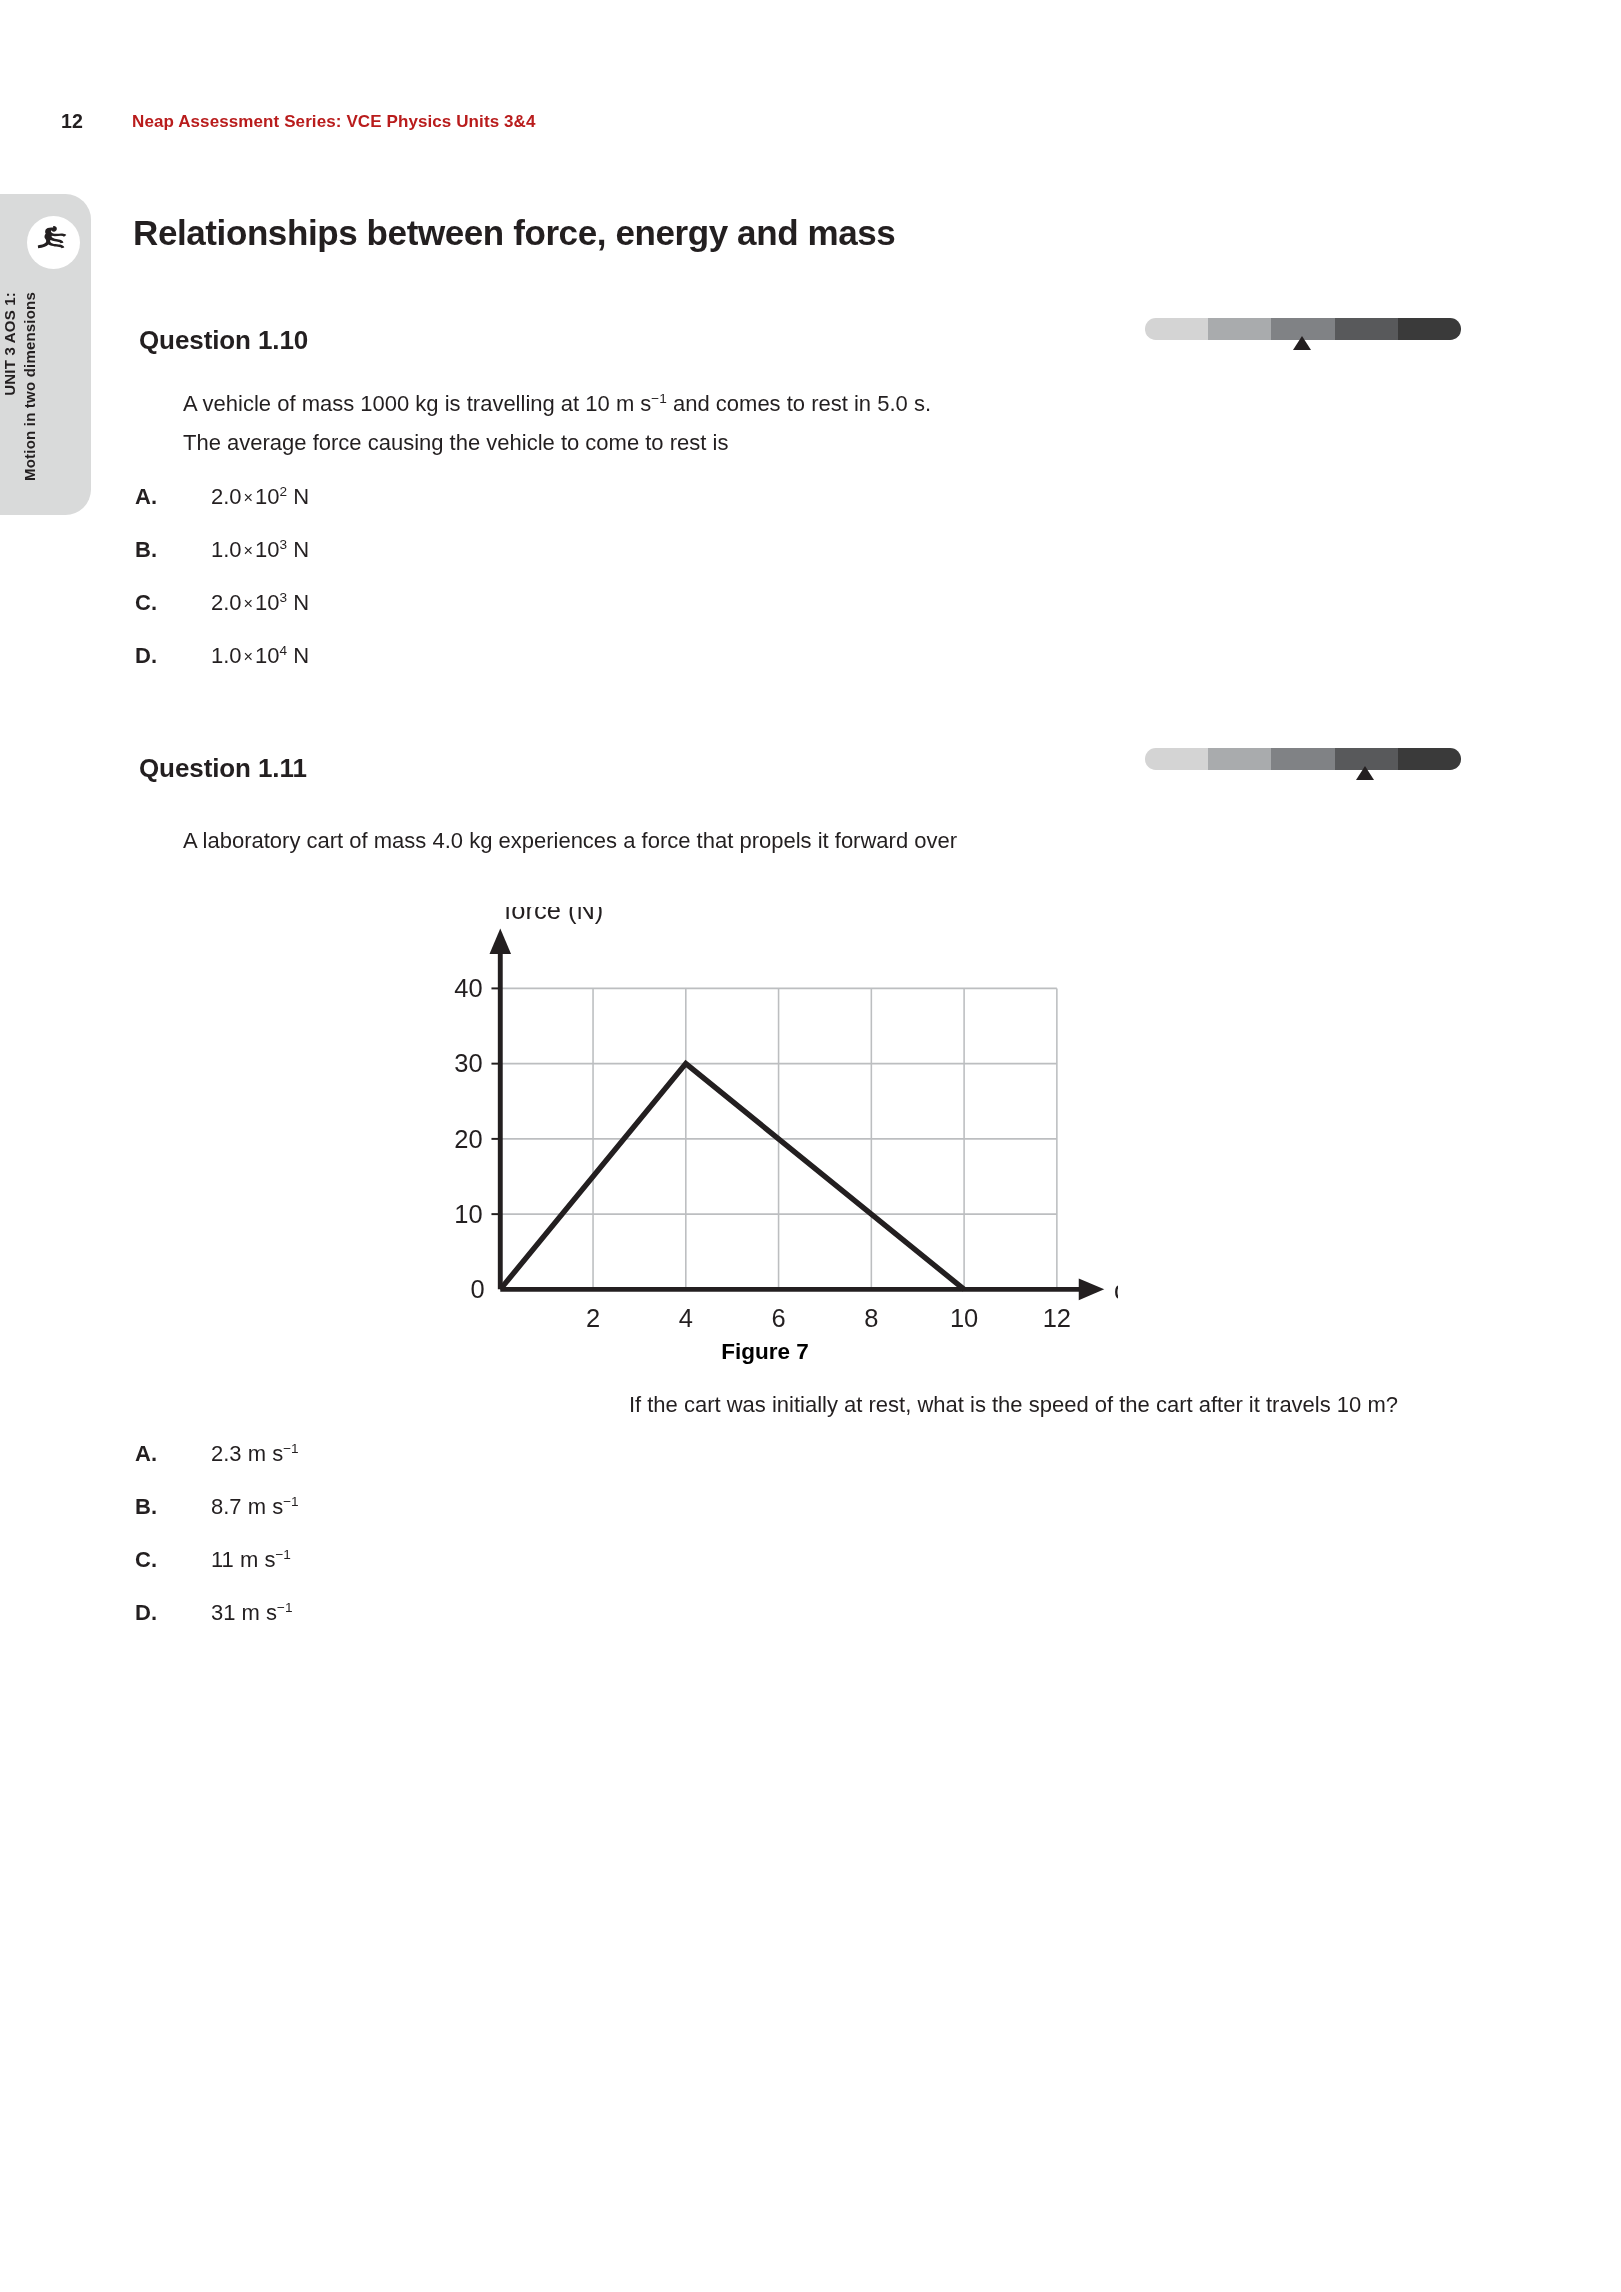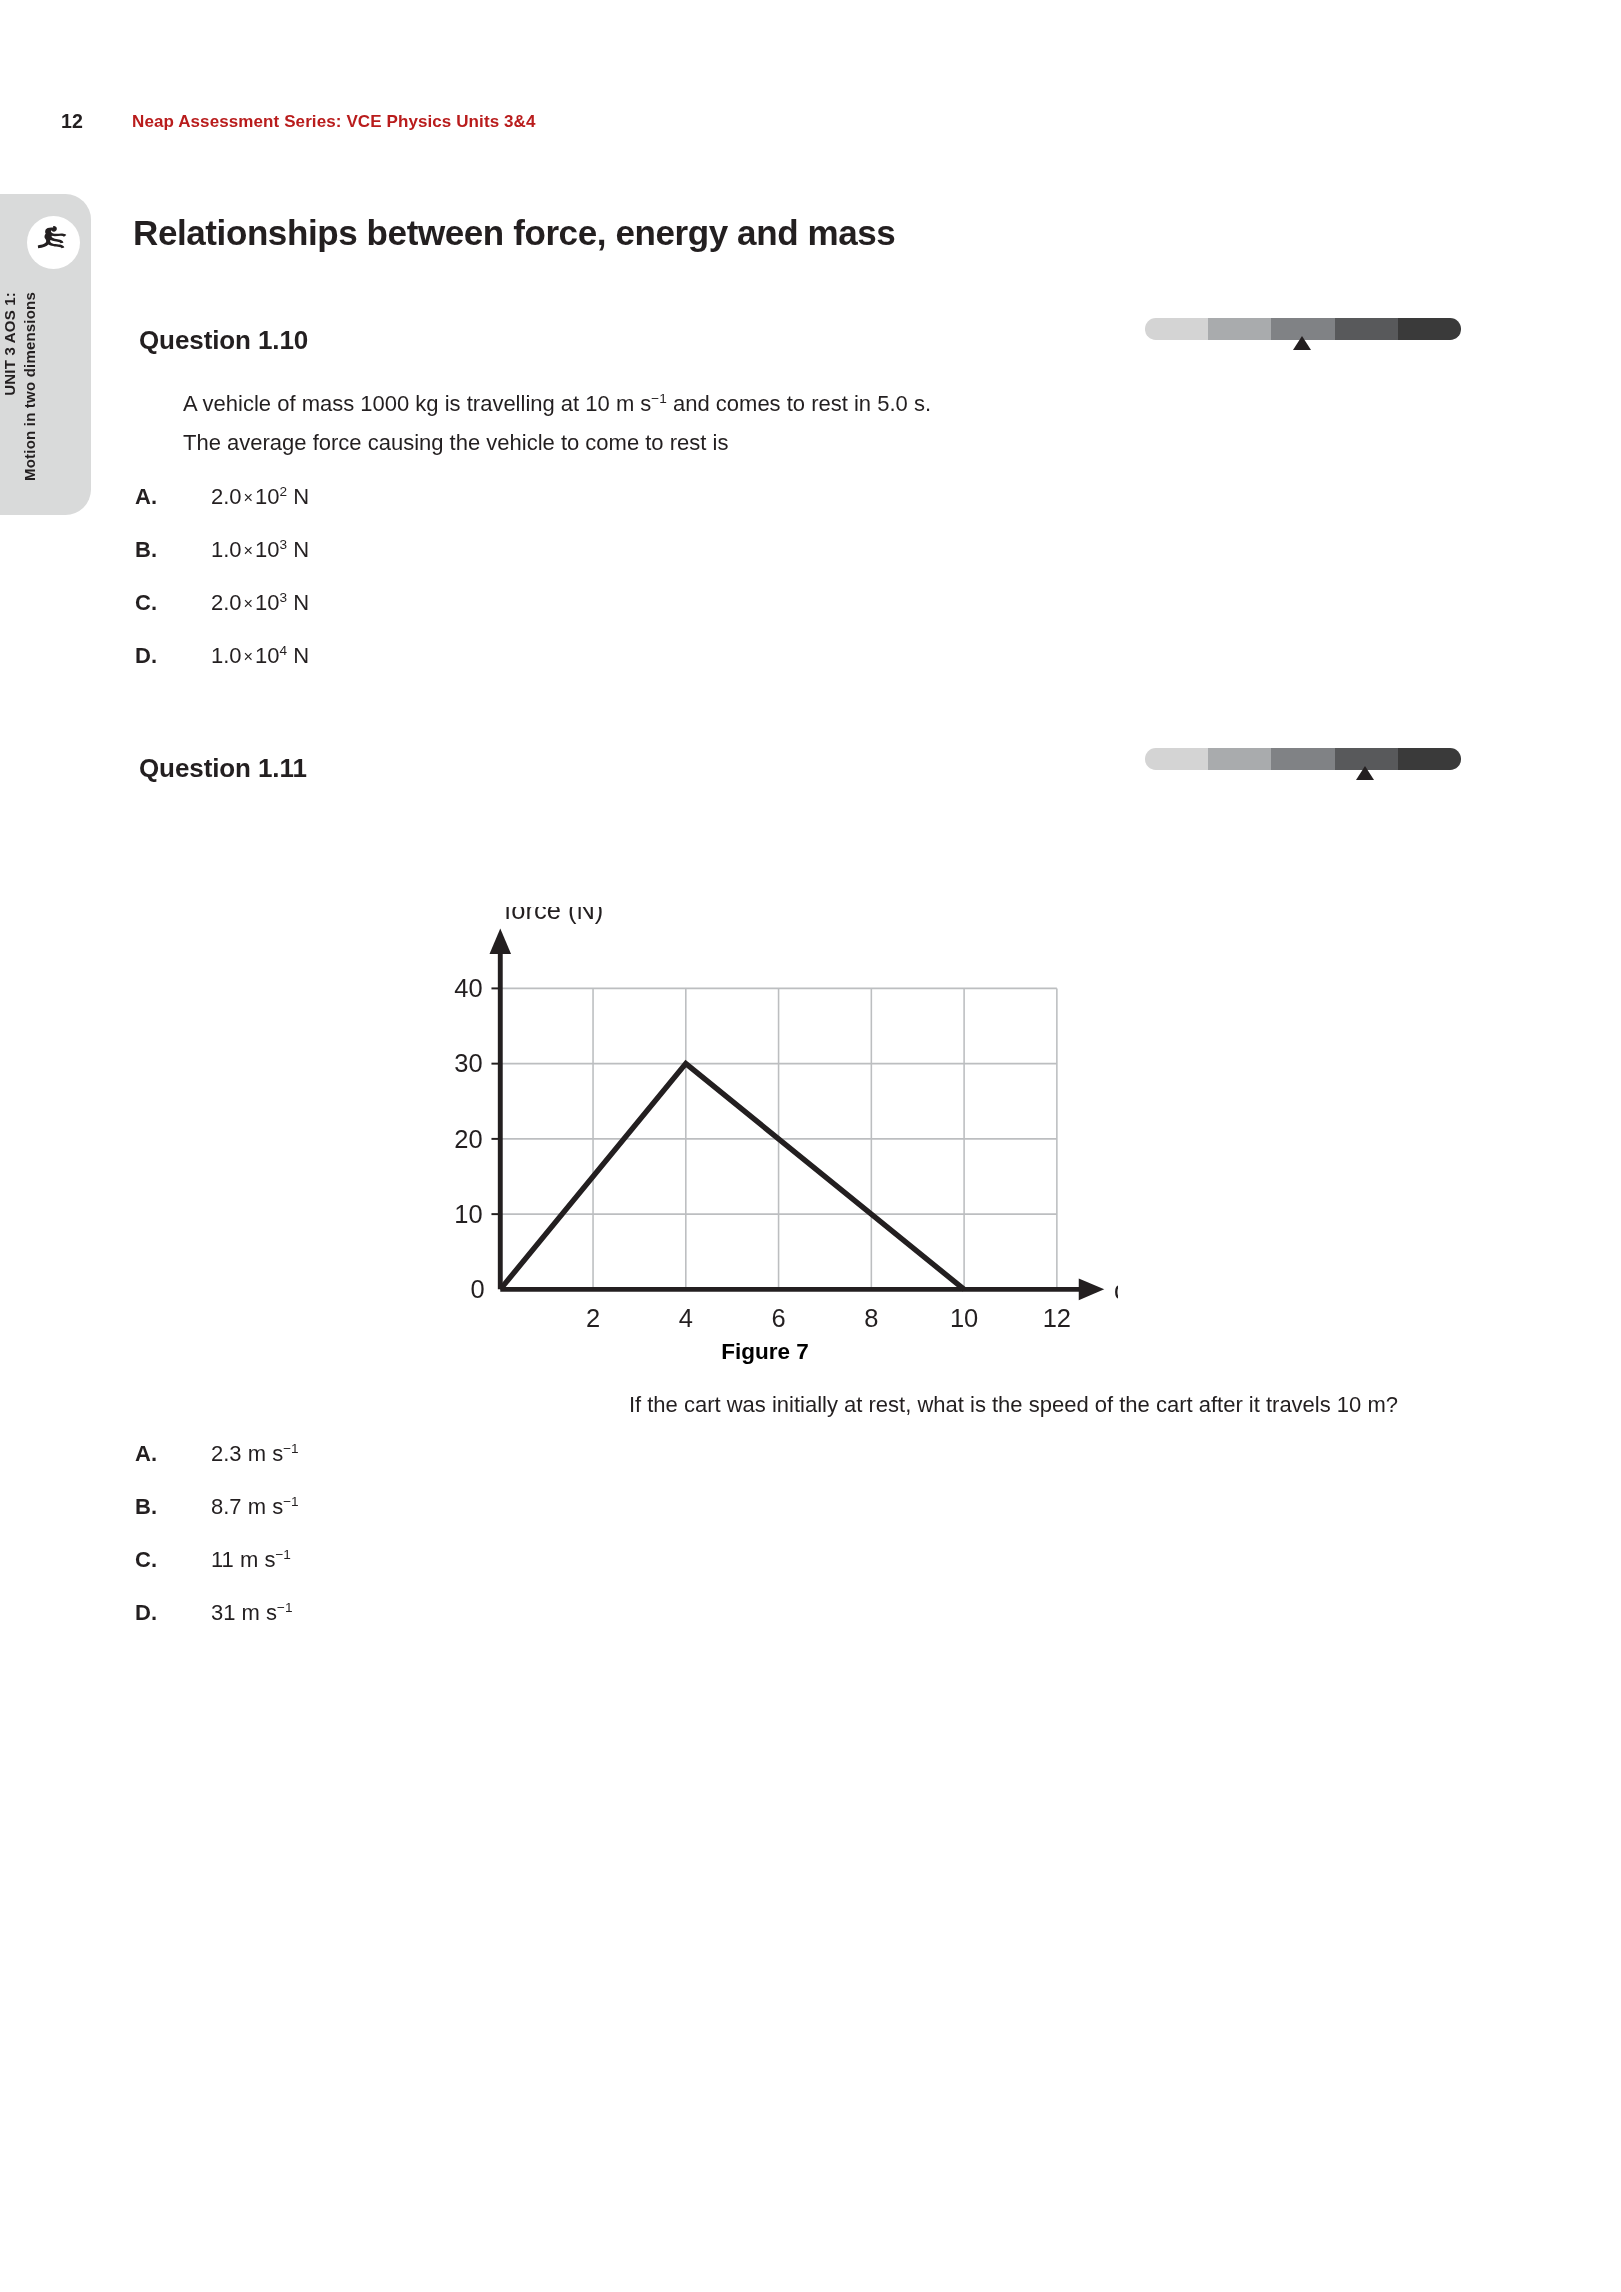--- a/index.html
+++ b/index.html
@@ -273,20 +273,21 @@
     <div class="seg" style="background: rgb(212, 212, 212);"></div>
     <div class="seg" style="background: rgb(169, 171, 173);"></div>
     <div class="seg" style="background: rgb(128, 130, 133);"></div>
     <div class="seg" style="background: rgb(88, 89, 91);"></div>
     <div class="seg" style="background: rgb(58, 58, 58);"></div>
   </div>
   <div class="marker" style="left: 221px;"></div>
 </div>
 
 <div class="q-body" style="top:821px;">
+  <div>A laboratory cart of mass 4.0 kg experiences a force that propels it forward over</div>
 </div>
 
 <div class="figure-wrap">
   <svg id="chart-svg" width="706" height="451" viewBox="0 0 720 460" aria-hidden="true">
       <line x1="90" y1="313.25581395348837" x2="657.6923076923077" y2="313.25581395348837" stroke="#bcbec0" stroke-width="1.6"></line>
       <line x1="90" y1="236.51162790697674" x2="657.6923076923077" y2="236.51162790697674" stroke="#bcbec0" stroke-width="1.6"></line>
       <line x1="90" y1="159.7674418604651" x2="657.6923076923077" y2="159.7674418604651" stroke="#bcbec0" stroke-width="1.6"></line>
       <line x1="90" y1="83.02325581395348" x2="657.6923076923077" y2="83.02325581395348" stroke="#bcbec0" stroke-width="1.6"></line>
       <line x1="184.61538461538464" y1="83.02325581395348" x2="184.61538461538464" y2="390" stroke="#bcbec0" stroke-width="1.6"></line>
       <line x1="279.2307692307693" y1="83.02325581395348" x2="279.2307692307693" y2="390" stroke="#bcbec0" stroke-width="1.6"></line>

